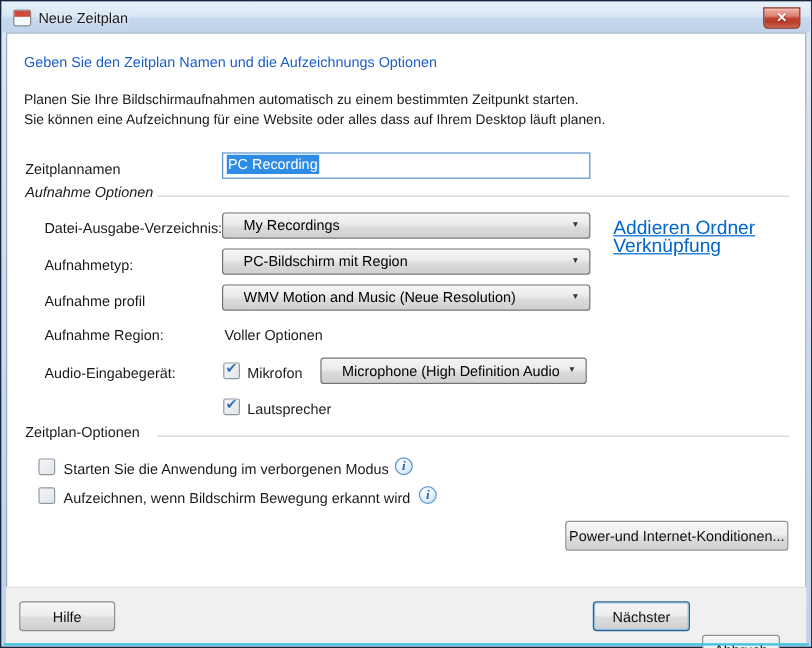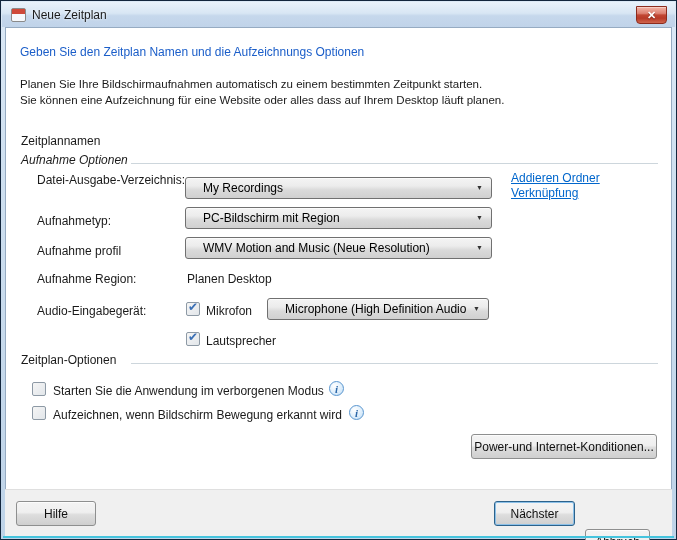--- a/index.html
+++ b/index.html
@@ -42,21 +42,21 @@
     background:#fff; border:1px solid #5c93cd; padding:2px 3px; font-size:12px; }
   .textbox .sel { background:#2e8be6; color:#fff; padding:1px 1px; }
   .combo { position:absolute; height:22px; border:1px solid #707070; border-radius:3px;
     background:linear-gradient(180deg,#f4f4f4 0%,#ececec 40%,#dadada 60%,#d0d0d0 100%);
     font-size:12px; line-height:20px; padding-left:17px; cursor:pointer;
     white-space:nowrap; overflow:hidden; box-shadow:inset 0 1px 0 #fbfbfb; }
   .combo .arrow { position:absolute; right:5px; top:3px; width:13px; height:14px;
     font-size:7px; color:#333; text-align:center; line-height:14px; }
   .combo .val { display:inline-block; max-width:calc(100% - 22px); overflow:hidden; }
   .group-line { position:absolute; height:1px; background:#cdd6dc; }
-  .link { position:absolute; left:510px; top:170px; width:125px; font-size:12px;
+  .link { position:absolute; left:510px; top:182px; width:125px; font-size:16px;
     line-height:15px; color:#0066cc; text-decoration:underline; cursor:pointer; }
   .checkbox { position:absolute; width:14px; height:14px; border:1px solid #8d99a5;
     border-radius:2px; background:linear-gradient(135deg,#f5f5f5,#e2e6ea);
     cursor:pointer; }
   .checkbox .check { position:absolute; left:1px; top:-3px; font-size:12px; color:#3a6fb5; }
   .info-icon { position:absolute; width:15px; height:15px; border-radius:50%;
     border:1px solid #5a96cf; background:radial-gradient(circle at 35% 30%,#ffffff 0%,#dcedfb 60%,#bcd9f2 100%);
     color:#2c67a8; font-family:"Liberation Serif",serif; font-style:italic; font-weight:bold;
     font-size:11px; text-align:center; line-height:14px; cursor:pointer; }
   .static-val { position:absolute; font-size:12px; color:#1a1a1a; }
@@ -80,45 +80,46 @@
     <span class="close-btn">✕</span>
   </div>
 
   <div class="content"></div>
 
   <div class="heading">Geben Sie den Zeitplan Namen und die Aufzeichnungs Optionen</div>
   <div class="desc" style="top:93px;">Sie können eine Aufzeichnung für eine Website oder alles dass auf Ihrem Desktop läuft planen.</div>
   <div class="desc" style="top:77px;">Planen Sie Ihre Bildschirmaufnahmen automatisch zu einem bestimmten Zeitpunkt starten.</div>
 
   <div class="lbl" style="left:20px; top:133px;">Zeitplannamen</div>
+  <div class="textbox"><span class="sel">PC Recording</span></div>
 
   <div class="lbl" style="left:20px; top:152px;font-style:italic;">Aufnahme Optionen</div>
   <div class="group-line" style="left:130px; top:162px; width:527px;"></div>
 
-  <div class="lbl" style="left:36px; top:172px;">Datei-Ausgabe-Verzeichnis:</div>
+  <div class="lbl" style="left:36px; top:182px;">Datei-Ausgabe-Verzeichnis:</div>
   <div class="combo" style="left:184px; top:176px; width:307px;">
     <span class="val">My Recordings</span>
     <span class="arrow">▼</span>
   </div>
   <div class="link">Addieren Ordner Verknüpfung</div>
 
   <div class="lbl" style="left:36px; top:213px;">Aufnahmetyp:</div>
   <div class="combo" style="left:184px; top:206px; width:307px;">
     <span class="val">PC-Bildschirm mit Region</span>
     <span class="arrow">▼</span>
   </div>
 
   <div class="lbl" style="left:36px; top:243px;">Aufnahme profil</div>
   <div class="combo" style="left:184px; top:236px; width:307px;">
     <span class="val">WMV Motion and Music (Neue Resolution)</span>
     <span class="arrow">▼</span>
   </div>
 
   <div class="lbl" style="left:36px; top:271px;">Aufnahme Region:</div>
-  <div class="static-val" style="left:186px; top:271px;">Planen Desktop</div>
+  <div class="static-val" style="left:186px; top:271px;">Voller Optionen</div>
 
   <div class="lbl" style="left:36px; top:303px;">Audio-Eingabegerät:</div>
   <div class="checkbox" style="left:185px; top:301px;">
     <span class="check">✔</span>
   </div>
   <div class="lbl" style="left:205px; top:303px;">Mikrofon</div>
   <div class="combo" style="left:266px; top:297px; width:222px;">
     <span class="val">Microphone (High Definition Audio Dev</span>
     <span class="arrow">▼</span>
   </div>

